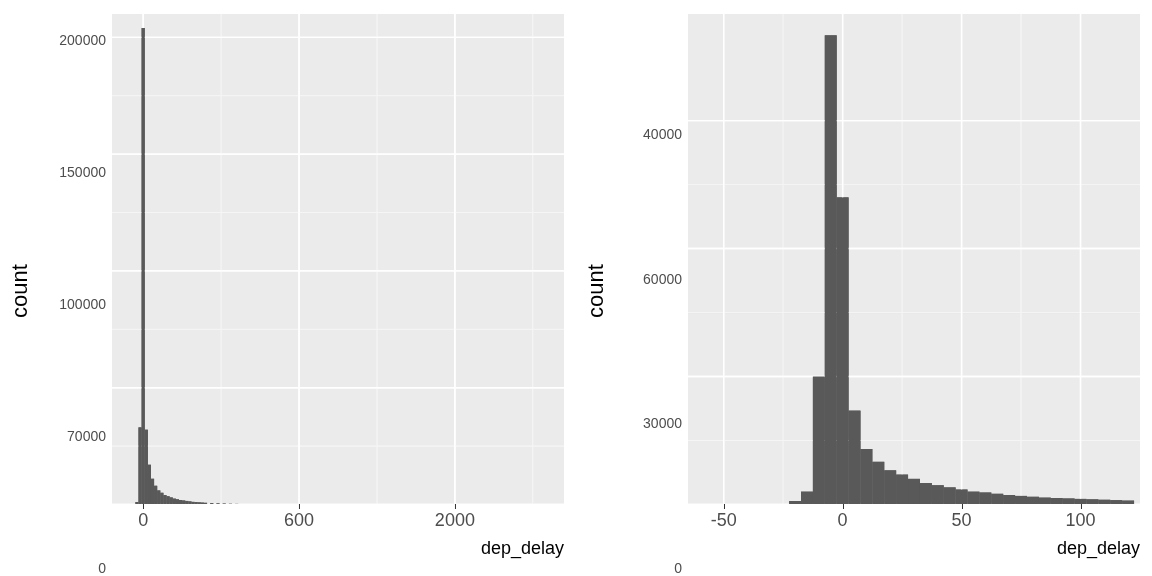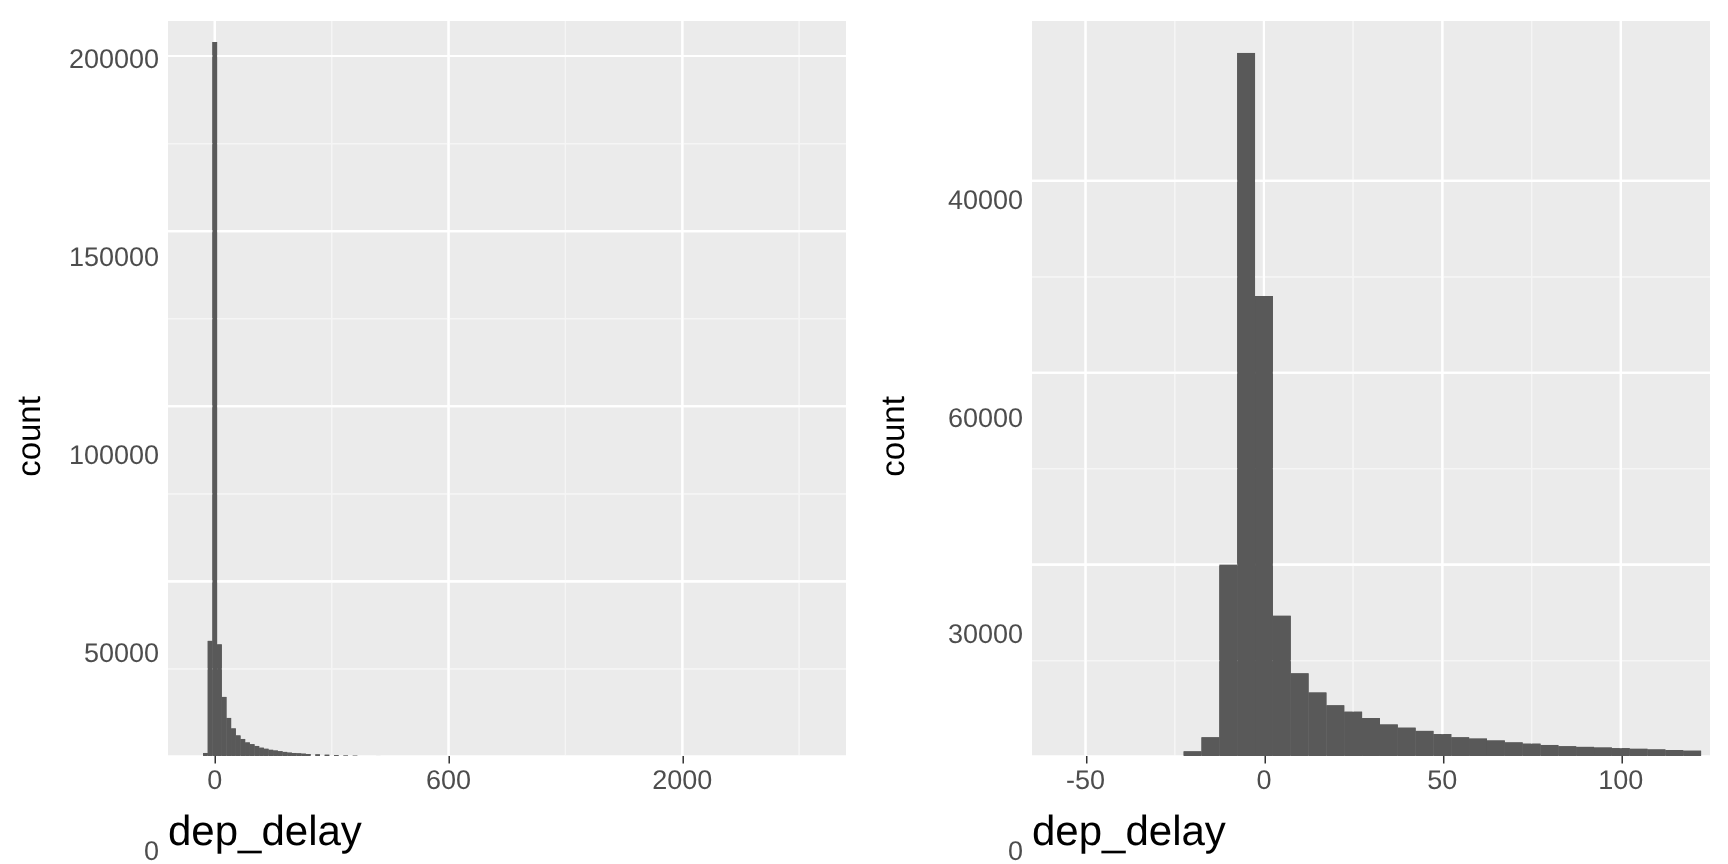--- a/index.html
+++ b/index.html
@@ -38,21 +38,21 @@
     display: flex;
     flex-direction: column;
     justify-content: space-between;
     box-sizing: border-box;
     position: relative;
     width: 78px;
   }
   .ytick {
     position: absolute;
     right: 6px;
-    font-size: 18px;
+    font-size: 14px;
     color: #4d4d4d;
     transform: translateY(-50%);
     white-space: nowrap;
   }
   .col {
     display: flex;
     flex-direction: column;
     flex: 1 1 auto;
   }
   .plot {
@@ -79,37 +79,37 @@
   .xtick .tickmark {
     position: absolute;
     left: 50%;
     top: -6px;
     width: 1px;
     height: 5px;
     background: #333;
   }
   .xlab {
     height: 30px;
-    text-align: left;
-    font-size: 28px;
+    text-align: right;
+    font-size: 18px;
     color: #000;
   }
 </style>
 </head>
 <body>
 
 <div class="figure">
 
   <div class="panel-wrap">
     <div class="ylab">
       <span>count</span>
     </div>
     <div class="yaxis" id="yaxis-0">
         <div class="ytick" style="top: 100%;">0</div>
-        <div class="ytick" style="top: 76.1905%;">50000</div>
+        <div class="ytick" style="top: 76.1905%;">70000</div>
         <div class="ytick" style="top: 52.381%;">100000</div>
         <div class="ytick" style="top: 28.5714%;">150000</div>
         <div class="ytick" style="top: 4.7619%;">200000</div>
       </div>
     <div class="col">
       <div class="plot" id="plot-0">
         <svg width="100%" height="100%" preserveAspectRatio="none" id="svg-0" viewBox="0 0 452 490">
             <g class="grid">
               <line x1="109.10344827586208" y1="0" x2="109.10344827586208" y2="490" class="minor"></line>
               <line x1="264.9655172413793" y1="0" x2="264.9655172413793" y2="490" class="minor"></line>

